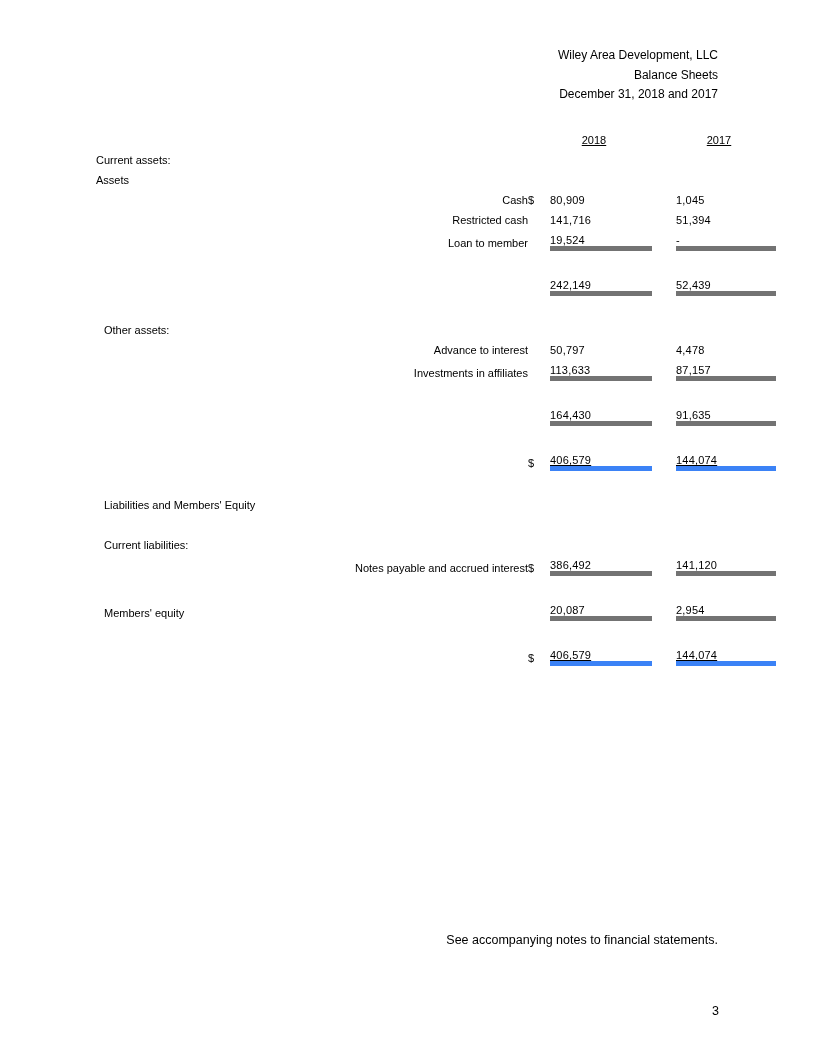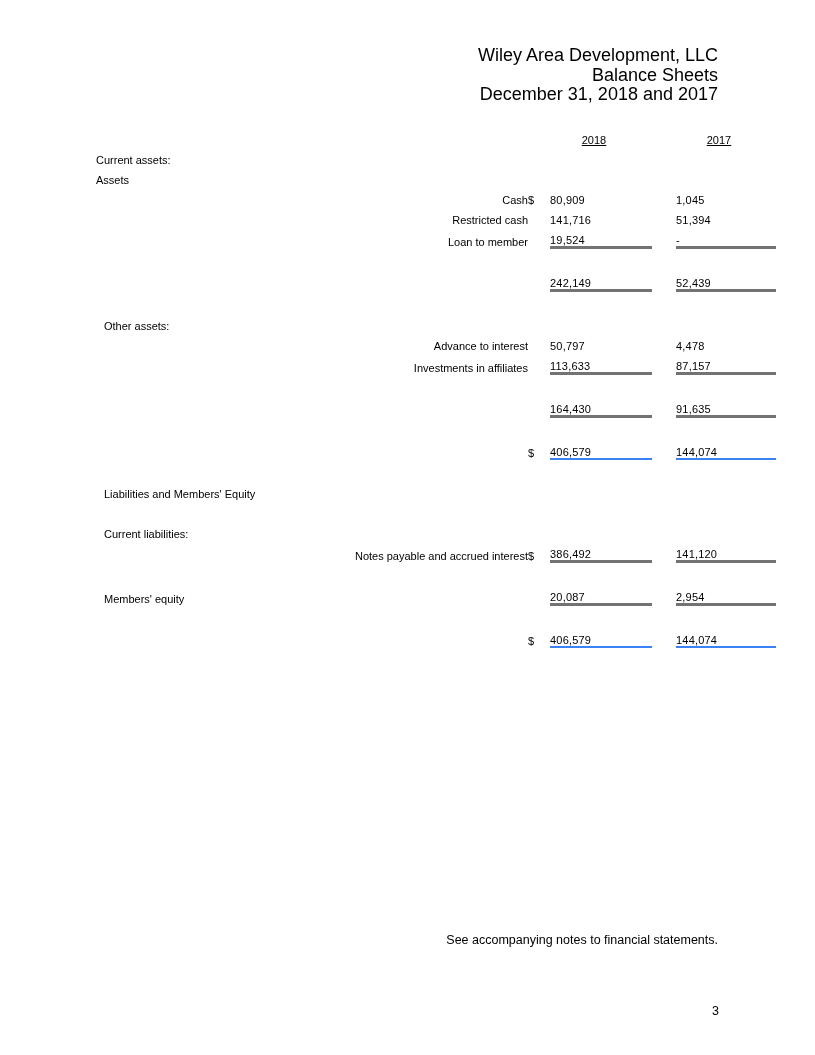--- a/index.html
+++ b/index.html
@@ -20,21 +20,21 @@
     height: 1055px;
     box-sizing: border-box;
   }
 
   .header {
     position: absolute;
     top: 46px;
     left: 0;
     width: 718px;
     text-align: right;
-    font-size: 18px;
+    font-size: 12px;
     line-height: 19.5px;
   }
   .header div { white-space: nowrap; }
 
   table.bs {
     position: absolute;
     top: 126px;
     left: 96px;
     border-collapse: collapse;
     font-size: 11px;
@@ -56,24 +56,25 @@
   .indent2 { padding-left: 28px !important; text-align: right; }
 
   .num { letter-spacing: 0.2px; }
 
   .yearhead {
     text-align: center !important;
     text-decoration: underline;
     padding-right: 14px !important;
   }
 
-  .ul-single { border-bottom: 3px solid #737373; }
+  .ul-single { border-bottom: 5px solid #737373; }
   .ul-double {
-    border-bottom: 2px solid #3b82f6;
+    border-bottom: 5px solid #3b82f6;
     box-shadow: 0 3px 0 -2px #000;
+    text-decoration: underline;
   }
 
   .spacer-row td { height: 11px; }
   .spacer-row-sm td { height: 7px; }
   .spacer-row-lg td { height: 22px; }
 
   .footnote {
     position: absolute;
     top: 933px;
     left: 0;

